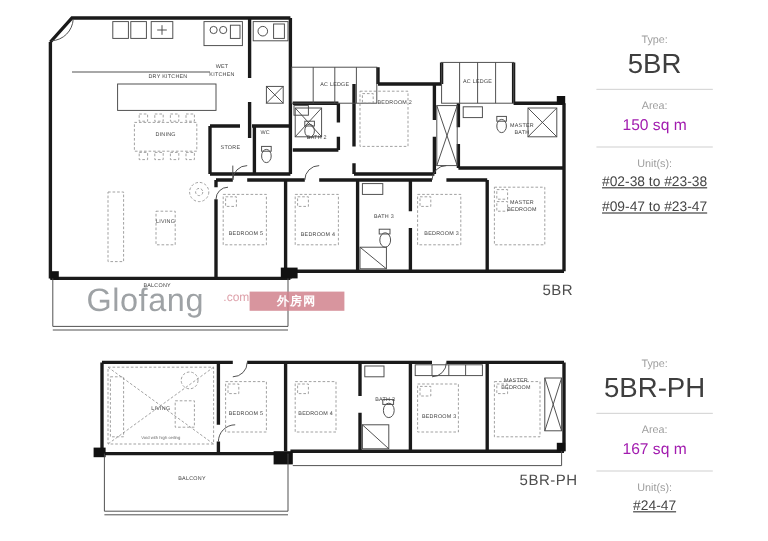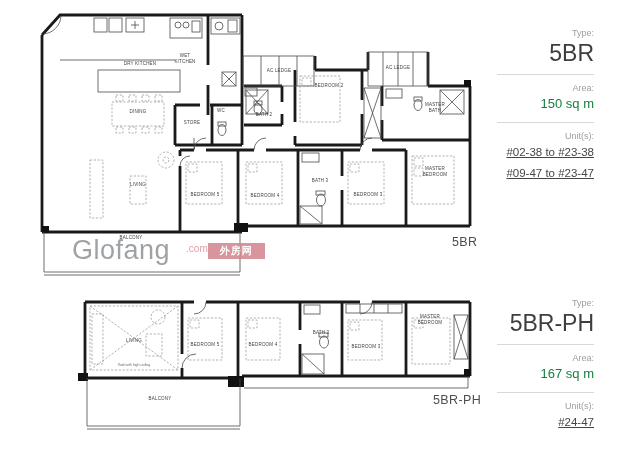--- a/index.html
+++ b/index.html
@@ -8,33 +8,33 @@
   .plan{position:absolute;}
   .plan svg{position:absolute;left:0;top:0;}
   
   .rl{position:absolute;font-size:4.5px;line-height:1.25;color:#3f3f3f;text-align:center;
       letter-spacing:.2px;font-family:"Liberation Sans",sans-serif;}
   .note{position:absolute;font-size:3.5px;color:#6a6a6a;text-align:center;
         font-family:"Liberation Sans",sans-serif;}
   .plancap{position:absolute;font-size:12.5px;color:#4e4e4e;letter-spacing:.4px;
            font-family:"Liberation Sans",sans-serif;}
   
-  .panel{position:absolute;left:497px;width:97px;text-align:right;}
+  .panel{position:absolute;left:497px;width:97px;text-align:center;}
   .panel .lab{font-size:9px;color:#9d9d9d;}
   .panel .typeval{font-size:23px;color:#3e3e3e;line-height:1.05;margin:3px 0 9px;}
   .panel .div{border-top:1px solid #d8d8d8;height:0;margin:0 0 8px;}
-  .panel .areaval{font-size:13px;color:#15803d;margin:3px 0 11px;}
+  .panel .areaval{font-size:13px;color:#a21caf;margin:3px 0 11px;}
   .panel .unit{font-size:11.5px;color:#454545;line-height:1.55;margin-top:3px;text-decoration:underline;}
   
   .wm{position:absolute;left:72px;top:237px;z-index:5;display:flex;align-items:center;opacity:.85;}
   .wm .brand{font-size:27px;color:#8e9296;letter-spacing:.5px;line-height:1;}
   .wm .right{display:flex;flex-direction:row;align-items:flex-start;margin-left:2px;margin-top:1px;}
   .wm .dotcom{font-size:10px;color:#d8909b;line-height:1.1;margin-left:14px;}
   .wm .badge{background:#d2838e;color:#fff;font-size:10px;font-weight:bold;
-             padding:1px 12px;margin-top:0;letter-spacing:1px;}
+             padding:1px 23px;margin-top:0;letter-spacing:1px;}
 </style>
 </head>
 <body>
 
 <div id="stage">
 
   <div class="plan" style="left:30px;top:10px;width:460px;height:280px;">
     <svg width="460" height="280" viewBox="0 0 460 280">
 
       <g stroke="#1a1a1a" stroke-width="2.8" fill="none">

